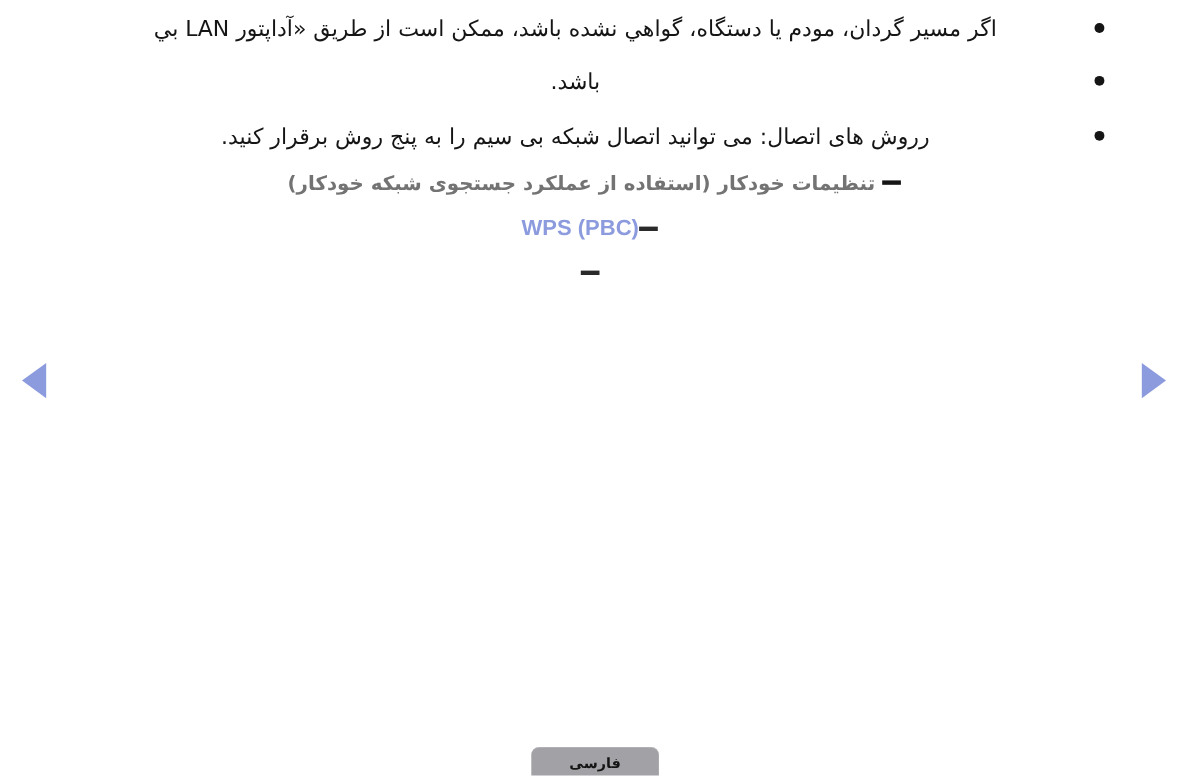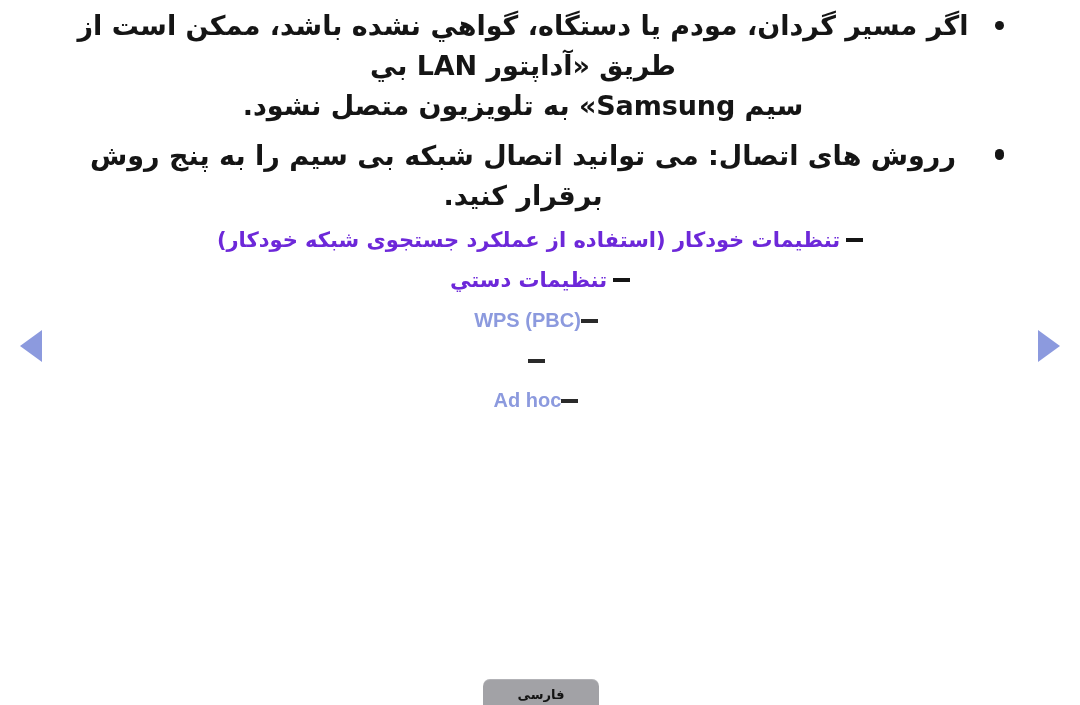--- a/index.html
+++ b/index.html
@@ -53,46 +53,46 @@
     right: 68px;
     direction: rtl;
     text-align: right;
   }
 
   
   .bullet {
     position: relative;
     padding-right: 34px;
     margin-bottom: 4px;
-    font-size: 27px;
-    font-weight: 700;
+    font-size: 20px;
+    font-weight: 400;
     line-height: 40px;
     letter-spacing: -0.1px;
     color: #151515;
   }
   .bullet > .dot {
     position: absolute;
     right: 8px;
     top: 15px;
     width: 9px;
     height: 9px;
     border-radius: 50%;
     background: #151515;
   }
   .bullet .txt {
     display: block;
     text-align: center;
   }
 
   
   .subitem {
-    font-size: 21px;
+    font-size: 18px;
     font-weight: 700;
     line-height: 40px;
-    color: #6d28d9;
+    color: #737373;
     text-align: center;
     white-space: nowrap;
   }
   .subitem .dash {
     display: inline-block;
     width: 17px;
     height: 4px;
     background: #151515;
     vertical-align: 5px;
     margin-left: 6px;
@@ -152,53 +152,47 @@
 
   <div class="nav-arrow left"></div>
 
   <div class="nav-arrow right"></div>
 
   <div id="content">
 
     <div class="bullet b1">
       <span class="dot"></span>
       <span class="txt">اگر مسیر گردان، مودم یا دستگاه، گواهي نشده باشد، ممکن است از طریق «آداپتور LAN بي</span>
-      <span class="txt">سیم Samsung» به تلویزیون متصل نشود.</span>
     </div>
 
     <div class="bullet b2">
       <span class="dot"></span>
+      <span class="txt">باشد.</span>
     </div>
 
     <div class="bullet b3">
       <span class="dot"></span>
       <span class="txt">رروش های اتصال: می توانید اتصال شبکه بی سیم را به پنج روش برقرار کنید.</span>
     </div>
 
     <div class="sublist">
 
       <div class="subitem">
         <span class="dash"></span><span class="lbl">تنظیمات خودکار (استفاده از عملکرد جستجوی شبکه خودکار)</span>
       </div>
 
-      <div class="subitem">
-        <span class="dash"></span><span class="lbl">تنظیمات دستي</span>
-      </div>
 
       <div class="subitem latin">
         <span class="lbl">WPS (PBC)</span><span class="dash"></span>
       </div>
 
       <div class="subitem latin">
         <span class="dash"></span>
       </div>
 
-      <div class="subitem latin">
-        <span class="lbl">Ad hoc</span><span class="dash"></span>
-      </div>
 
     </div>
 
 
   </div>
 
   <button id="lang-button">فارسی</button>
 
 </div>
 

